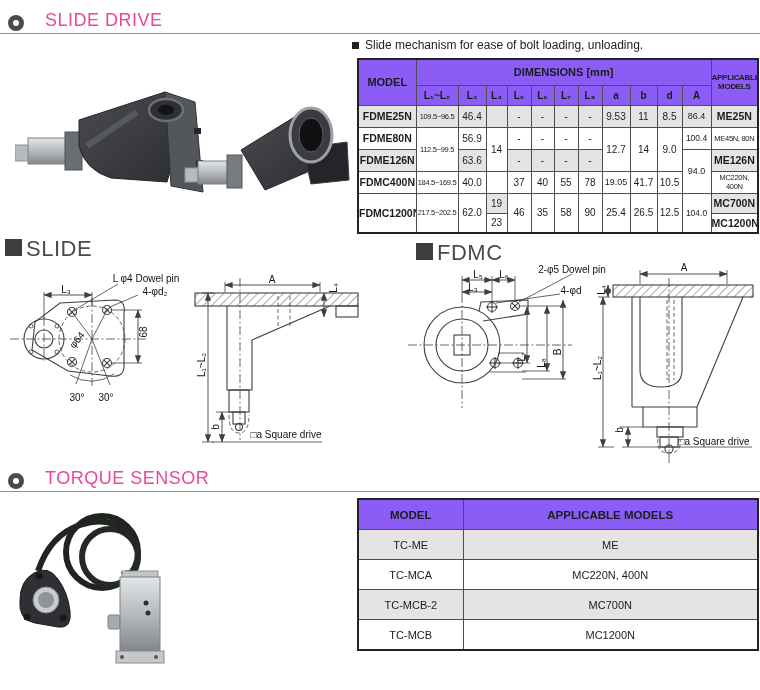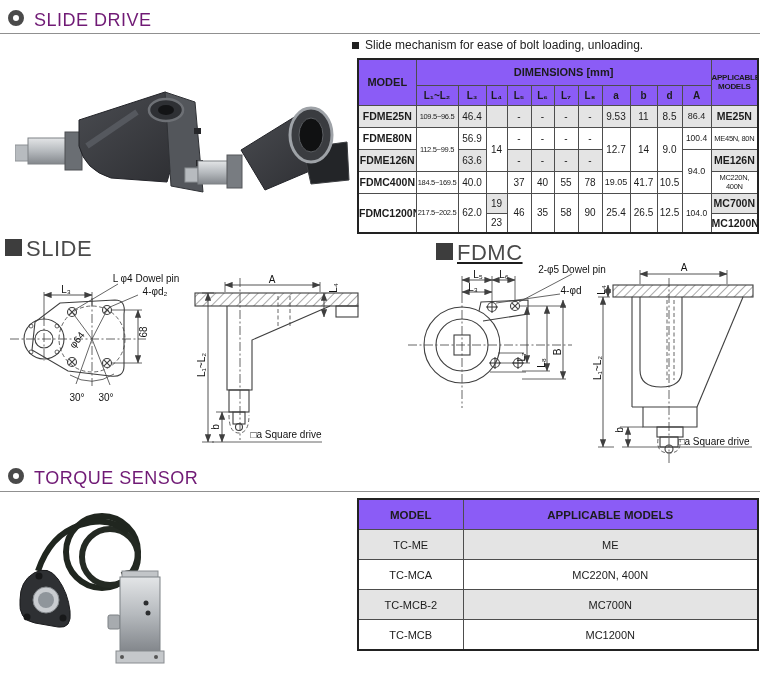--- a/index.html
+++ b/index.html
@@ -1,20 +1,20 @@
 <!DOCTYPE html>
 <html><head>
 <meta charset="utf-8">
 <style>
   html,body{margin:0;padding:0;background:#fff;}
   #page{position:relative;width:760px;height:690px;background:#ffffff;overflow:hidden;
         font-family:"Liberation Sans",sans-serif;color:#1c1c1c;}
   .abs{position:absolute;}
   
-  .sec-title{display:flex;align-items:flex-start;gap:10px;font-size:18px;letter-spacing:.5px;color:#701a75;}
+  .sec-title{display:flex;align-items:flex-end;gap:21px;font-size:18px;letter-spacing:.5px;color:#ec4899;}
   .donut{width:16px;height:16px;border-radius:50%;border:5px solid #4a4a4a;background:#fff;box-sizing:border-box;}
   .hrule{height:0;border-top:1px solid #909090;}
   
   .note{display:flex;align-items:center;gap:6px;font-size:12px;color:#222;}
   .sqb{width:7px;height:7px;background:#222;}
   
   .sub-label{display:flex;align-items:flex-start;gap:4px;}
   .bigsq{width:17px;height:17px;background:#3d3d3d;margin-top:3px;}
   .sub-label span.t{font-size:22px;color:#4a4a4a;letter-spacing:.5px;}
   
@@ -213,21 +213,21 @@
       <td class="app">MC1200N</td>
     </tr>
   </tbody>
     </table>
 
   <div class="abs sub-label" style="left:5px;top:236px;">
     <span class="bigsq"></span>
     <span class="t">SLIDE</span>
   </div>
 
-  <div class="abs sub-label" style="left:436px;top:240px;text-decoration:underline;">
+  <div class="abs sub-label" style="left:416px;top:240px;">
     <span class="bigsq"></span>
     <span class="t">FDMC</span>
   </div>
 
   <svg class="abs" style="left:0;top:262px;" width="378" height="200" viewBox="0 0 378 200">
 
     <path class="ln" d="M60,41 L115,38 Q126,38 124,52 L124,104 Q124,116 110,114 L68,109 L32,88 L35,60 Z"></path>
     <circle class="ln" cx="44" cy="77" r="20"></circle>
       <circle class="ln" cx="44" cy="77" r="9"></circle>
     <circle class="thin" cx="31" cy="64" r="2"></circle>

